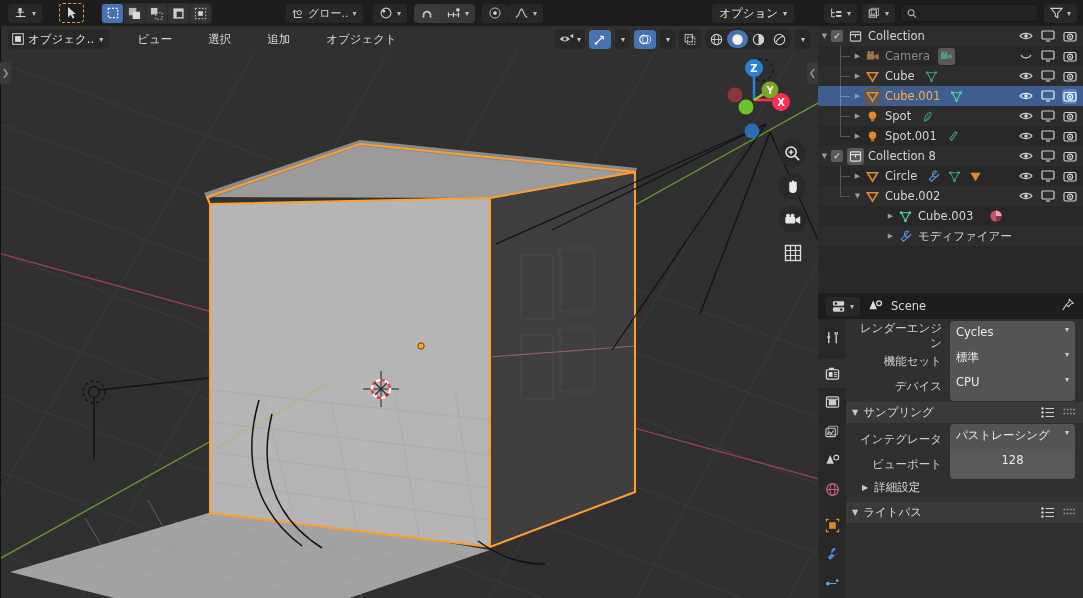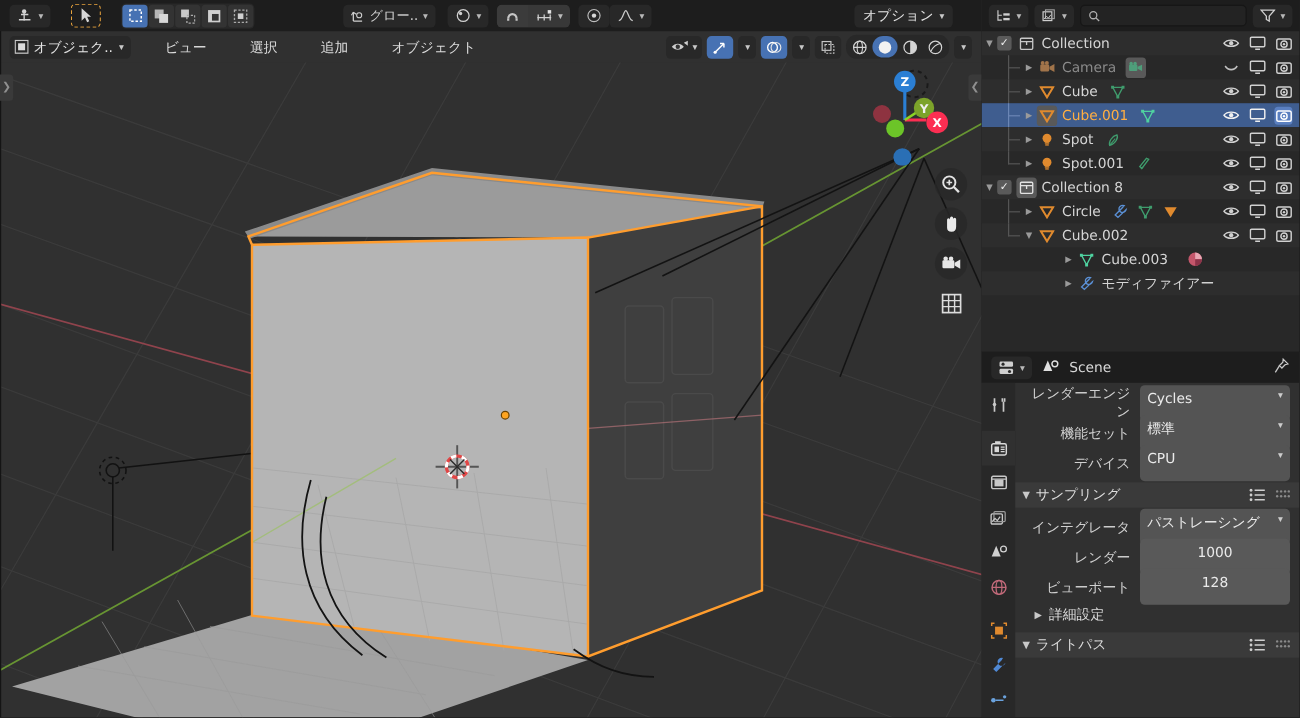--- a/index.html
+++ b/index.html
@@ -1152,26 +1152,20 @@
           </div>
 
           <div class="prow">
             <div class="plabel">インテグレータ</div>
             <div class="pfield">
               <span>パストレーシング</span>
               <span class="chev2">▾</span>
             </div>
           </div>
           <div class="prow">
-            <div class="plabel">レンダー</div>
-            <div class="pfield num">
-              <span>1000</span>
-            </div>
-          </div>
-          <div class="prow">
             <div class="plabel">ビューポート</div>
             <div class="pfield num">
               <span>128</span>
             </div>
           </div>
 
           <div class="subhead">
             <span class="tri">▶</span>
             <span class="ttl">詳細設定</span>
           </div>

